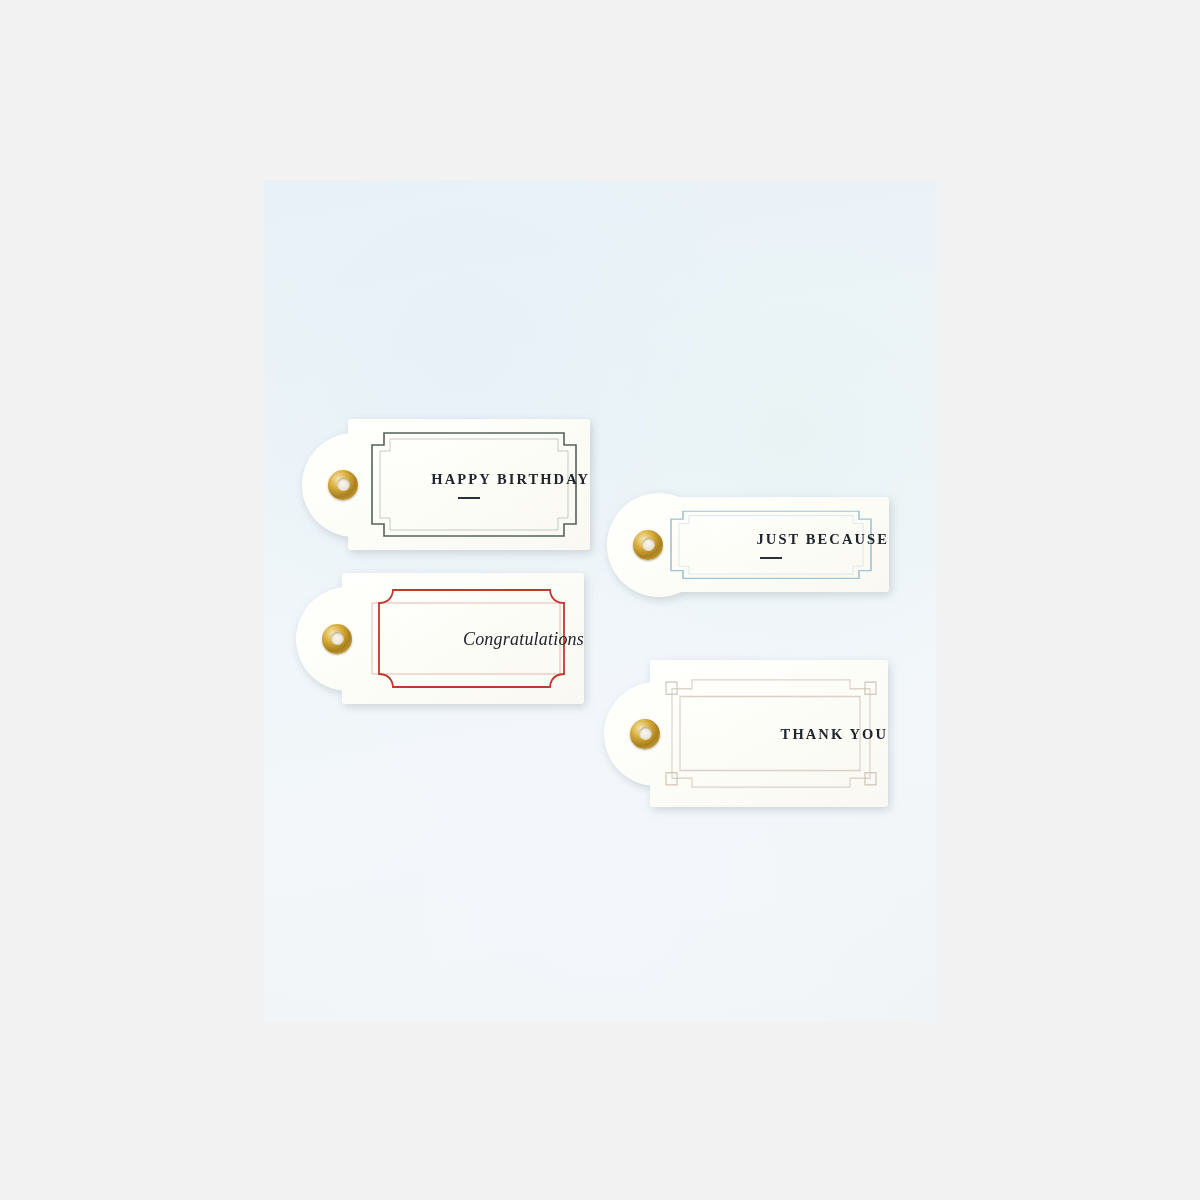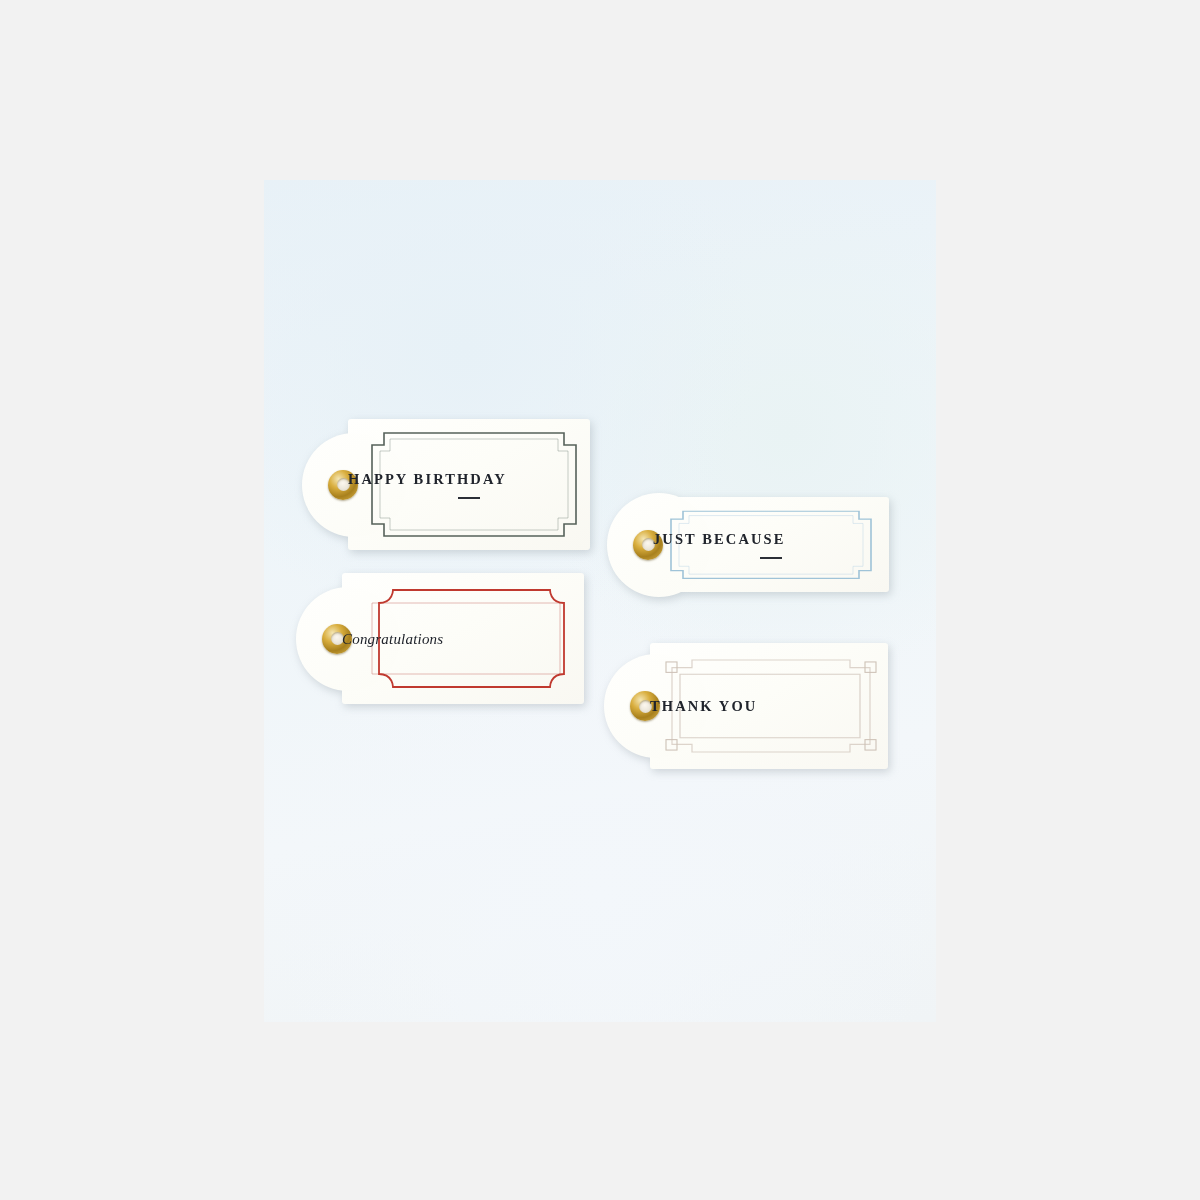--- a/index.html
+++ b/index.html
@@ -61,53 +61,53 @@
   }
 
   
   .frame{position:absolute;inset:0;}
   .frame svg{width:100%;height:100%;display:block;}
 
   .caption{
     position:absolute;
     left:46px;right:0;top:50%;
     transform:translateY(-50%);
-    text-align:left;
+    text-align:right;
     pointer-events:none;
   }
   .cap-text{
     display:block;
     color:#20242c;
     font-family:"Liberation Serif", serif;
   }
   .caps{
     font-size:14.5px;
     letter-spacing:2.1px;
     font-weight:700;
     text-transform:uppercase;
   }
   .italic{
-    font-size:15px;
+    font-size:18px;
     font-style:italic;
     letter-spacing:.2px;
     font-weight:400;
   }
   .rule{
     display:block;
     width:22px;height:2px;
     background:#2b2f36;
     margin:9px auto 0;
   }
 
   
   #tag-birthday      {left:302px; top:419px; width:288px; height:131px;}
   #tag-congrats      {left:296px; top:573px; width:288px; height:131px;}
   #tag-wishing       {left:313px; top:727px; width:275px; height:131px;}
   #tag-just-because  {left:607px; top:497px; width:282px; height:95px;}
-  #tag-thank-you     {left:604px; top:643px; width:284px; height:126px;}
+  #tag-thank-you     {left:604px; top:660px; width:284px; height:147px;}
 
   #tag-congrats .caption{transform:translateY(-48%);}
 </style>
 </head>
 <body>
 
 <div id="stage">
 
   <div class="photo"></div>
 

